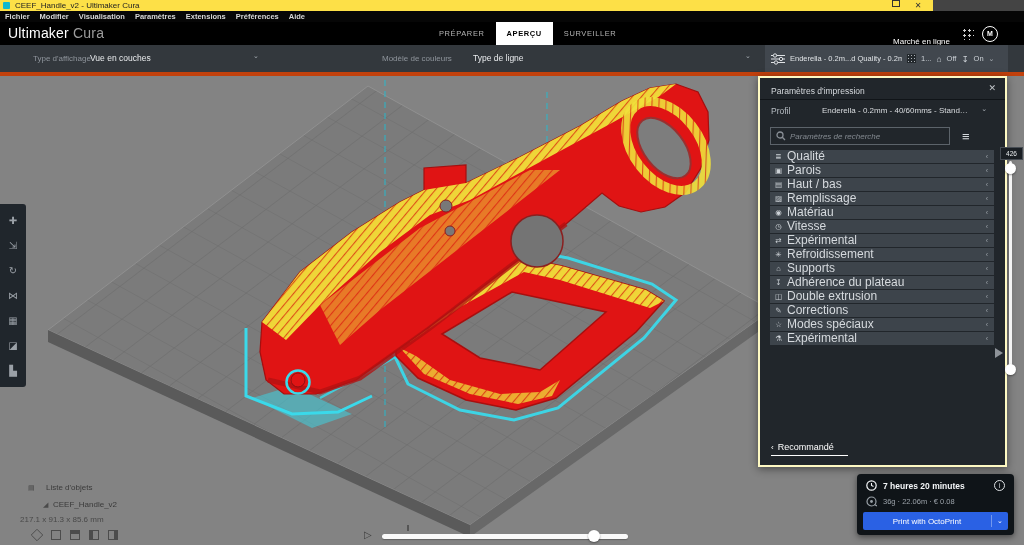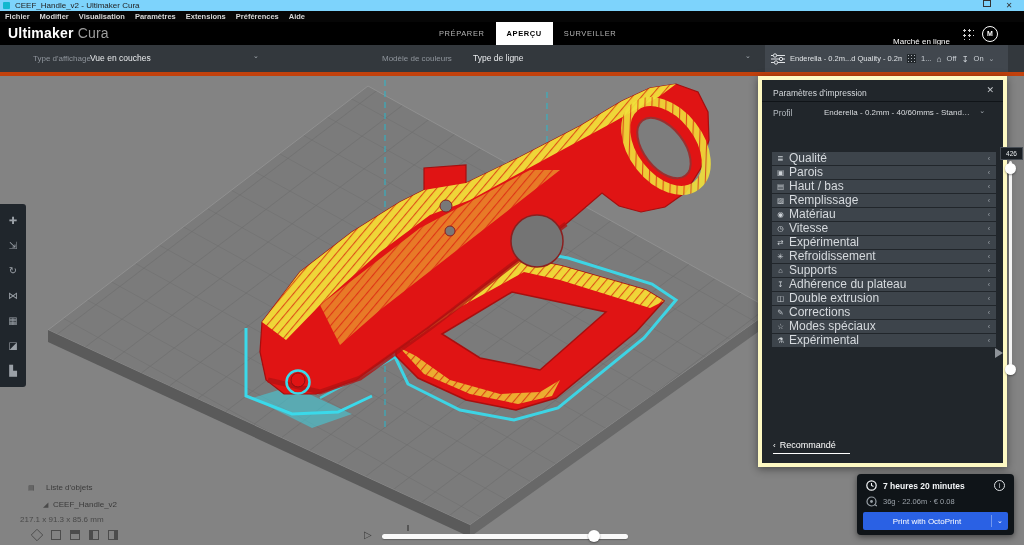--- a/index.html
+++ b/index.html
@@ -2,37 +2,37 @@
 <html><head>
 <meta charset="utf-8">
 <style>
   html,body{margin:0;padding:0;background:#444;}
   #app{position:relative;width:1024px;height:545px;overflow:hidden;
        font-family:"Liberation Sans","DejaVu Sans",sans-serif;
        -webkit-font-smoothing:antialiased;}
   .abs{position:absolute;}
 
   
-  #titlebar{left:0;top:0;width:1024px;height:11px;background:#7dd3fc;color:#222;
-            font-size:8px;line-height:11px;}
+  #titlebar{left:0;top:0;width:900px;height:11px;background:#fde047;color:#222;
+            font-size:8px;line-height:11px;padding-left:33px;}
   #cura-logo{left:3px;top:2px;width:7px;height:7px;background:#12b8cf;border-radius:1px;}
   #win-title{left:15px;top:0;}
   .winbtn{top:0;height:11px;line-height:11px;font-size:8px;color:#333;text-align:center;width:14px;}
   #win-restore{right:30px;}
   #win-restore span{display:inline-block;width:6px;height:5px;border:1px solid #333;margin-bottom:1px;}
   #win-close{right:8px;}
 
   
   #menubar{left:0;top:11px;width:1024px;height:11px;background:#060606;display:flex;align-items:center;font-weight:bold;}
   .menu-item{color:#d8d8d8;font-size:7.5px;padding:0 5px;line-height:11px;white-space:nowrap;}
 
   
   #appheader{left:0;top:22px;width:1024px;height:23px;background:#000;}
   #brand{left:8px;top:3px;font-size:14px;letter-spacing:.2px;color:#fff;}
-  #brand b{font-weight:bold;}
+  #brand b{font-weight:normal;}
   #brand span{color:#9d9d9d;font-weight:300;}
   #tabs{left:428px;top:0;height:23px;display:flex;}
   .tab{height:23px;line-height:23px;padding:0 11px;font-size:7.5px;letter-spacing:.6px;color:#b3b3b3;}
   .tab.active{background:#fff;color:#000;font-weight:bold;}
   #marketplace{right:74px;top:15px;font-size:8px;color:#fff;border-bottom:1px solid #fff;padding-bottom:2px;}
   #grid-icon{right:50px;top:6px;width:12px;height:12px;
              background-image:radial-gradient(circle,#cfcfcf 1px,transparent 1.3px);
              background-size:5px 5px;background-position:0 0;}
   #avatar{right:26px;top:4px;width:14px;height:14px;border:1.5px solid #fff;border-radius:50%;
           color:#fff;font-size:7px;line-height:14px;text-align:center;font-weight:bold;}
@@ -55,21 +55,21 @@
 
   
   #viewport-svg{left:0;top:72px;}
 
   
   #lefttools{left:0;top:204px;width:26px;background:#20262c;border-radius:0 3px 3px 0;padding:4px 0;}
   .tool{width:26px;height:25px;line-height:25px;text-align:center;color:#9aa0a7;font-size:10px;}
 
   
   #settings{left:758px;top:76px;width:249px;height:391px;background:#21262b;
-            border:4px solid #fef9c3;box-sizing:border-box;box-shadow:0 2px 8px rgba(0,0,0,.45);}
+            border:2px solid #fef9c3;box-sizing:border-box;box-shadow:0 2px 8px rgba(0,0,0,.45);}
   #sp-title{left:0;top:0;width:100%;height:21px;line-height:21px;border-bottom:1px solid #101418;}
   #sp-title-text{margin-left:11px;font-size:8.5px;color:#d5d9dd;}
   #sp-close{position:absolute;right:9px;top:0;color:#c2c6ca;font-size:9px;line-height:21px;}
   #sp-profrow{left:0;top:21px;width:100%;height:25px;}
   #sp-prof-label{position:absolute;left:11px;top:7px;font-size:8.5px;color:#b7bdc3;}
   #sp-prof-value{position:absolute;left:62px;top:7px;width:148px;font-size:8px;color:#d9dcdf;
                  white-space:nowrap;overflow:hidden;text-overflow:ellipsis;}
   #sp-prof-chev{position:absolute;right:18px;top:6px;}
   #sp-searchrow{left:0;top:46px;width:100%;height:24px;display:flex;align-items:center;}
   #sp-searchbox{margin-left:10px;width:180px;height:18px;border:1px solid #5c636a;display:flex;
@@ -261,20 +261,30 @@
   <div id="settings" class="abs">
     <div id="sp-title" class="abs">
       <span id="sp-title-text">Paramètres d'impression</span>
       <span id="sp-close">✕</span>
     </div>
     <div id="sp-profrow" class="abs">
       <span id="sp-prof-label">Profil</span>
       <span id="sp-prof-value">Enderella - 0.2mm - 40/60mms - Standard Quality ...</span>
       <span id="sp-prof-chev" class="chev"></span>
     </div>
+    <div id="sp-searchrow" class="abs">
+      <div id="sp-searchbox">
+        <svg width="10" height="10" viewBox="0 0 10 10">
+          <circle cx="4" cy="4" r="3" fill="none" stroke="#8a9097" stroke-width="1.3"></circle>
+          <path d="M6.3,6.3 L9,9" stroke="#8a9097" stroke-width="1.3"></path>
+        </svg>
+        <input id="sp-search-input" type="text" placeholder="Paramètres de recherche" style="">
+      </div>
+      <span id="sp-menu">≡</span>
+    </div>
     <div id="sp-cats" class="abs">
         <div class="cat-row">
           <span class="cat-icon">≣</span>
           <span class="cat-label">Qualité</span>
           <span class="cat-chev"></span>
         </div>
         <div class="cat-row">
           <span class="cat-icon">▣</span>
           <span class="cat-label">Parois</span>
           <span class="cat-chev"></span>

